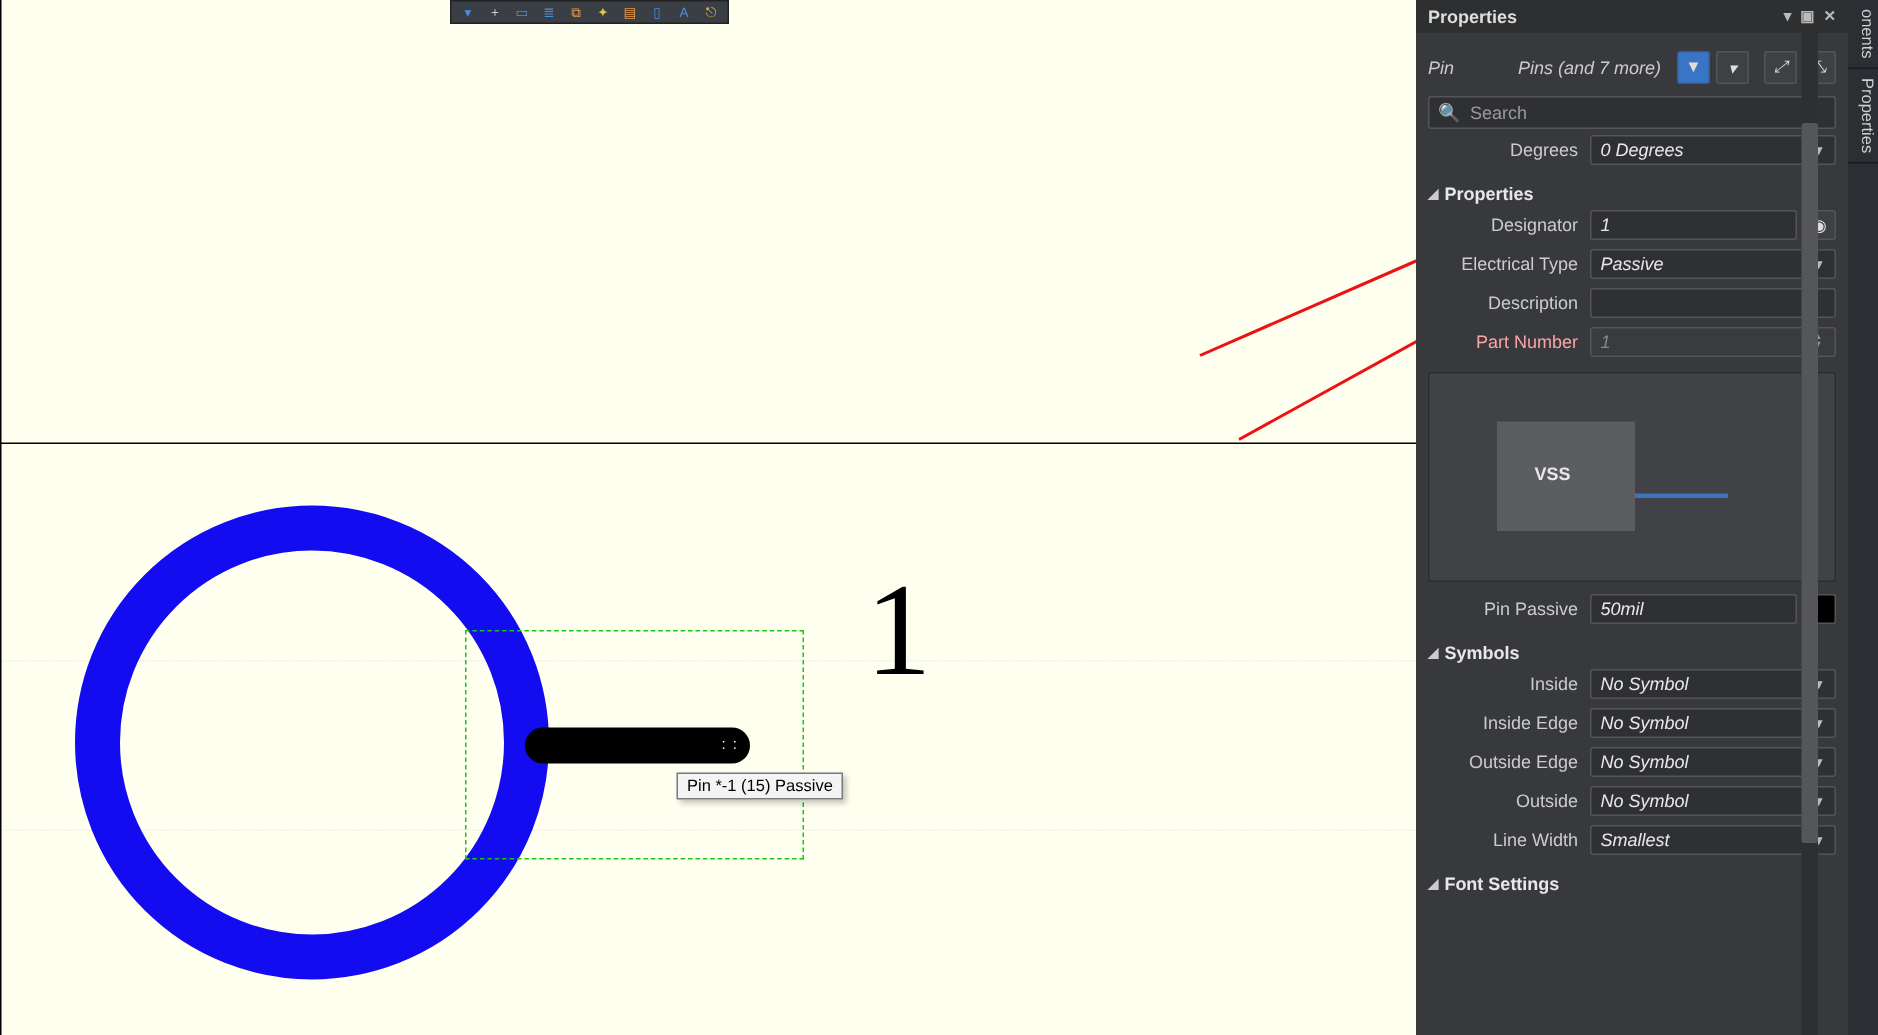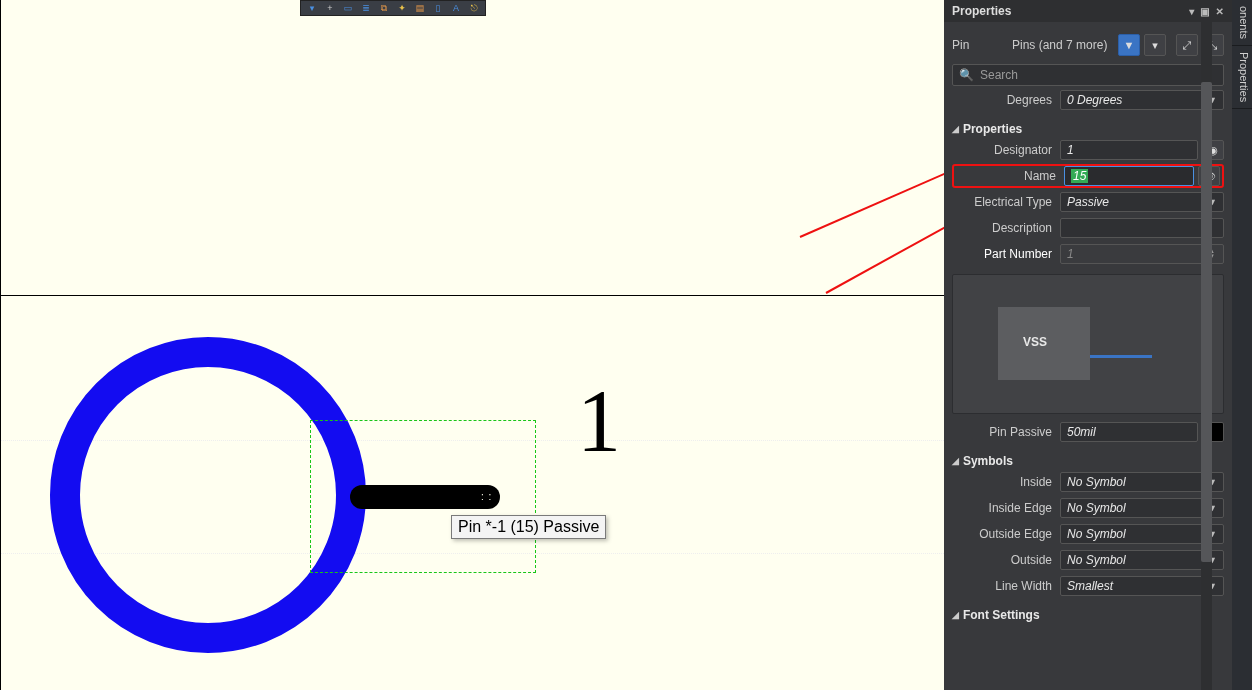--- a/index.html
+++ b/index.html
@@ -63,21 +63,21 @@
     left:310px; top:420px;
     width:226px; height:153px;
     border:1px dashed #18c618;
   }
   .pin-tooltip {
     position:absolute;
     left:451px; top:515px;
     background:#f4f4f4;
     border:1px solid #7a7a7a;
     box-shadow:2px 2px 4px rgba(0,0,0,.25);
-    font-size:16px;
+    font-size:11px;
     padding:2px 6px;
     color:#000;
   }
   .big-one {
     position:absolute;
     left:577px; top:370px;
     font-family:"Times New Roman", serif;
     font-size:88px;
     color:#000;
   }
@@ -129,21 +129,21 @@
     display:flex; align-items:center;
     padding:0 8px;
     font-weight:600;
     color:#ddd;
     justify-content:space-between;
   }
   .panel-title .title-icons { display:flex; gap:6px; font-size:10px; color:#bbb; }
 
   .panel-body { padding:6px 8px 0 8px; flex:1; overflow:hidden; }
 
-  .hdr-row { display:flex; align-items:center; height:26px; margin-top:4px; }
+  .hdr-row { display:flex; align-items:center; height:26px; margin-top:4px;font-style:italic; }
   .hdr-row .lblL { width:60px; color:#ccc; }
   .hdr-row .sel-info { flex:1; color:#ccc; text-align:left; padding-right:6px; }
   .iconbtn {
     width:22px; height:22px;
     background:#3f4044;
     border:1px solid #555;
     border-radius:2px;
     margin-left:4px;
     display:flex; align-items:center; justify-content:center;
     color:#ddd; font-size:11px;
@@ -157,21 +157,21 @@
     border:1px solid #555;
     border-radius:2px;
     display:flex; align-items:center;
     padding:0 6px;
     color:#9a9a9a;
     gap:6px;
   }
 
   .prop-row { display:flex; align-items:center; height:24px; margin-top:2px; }
   .prop-row .plabel { width:108px; text-align:right; padding-right:8px; color:#ccc; }
-  .prop-row .plabel.dim { color:#ffffff; }
+  .prop-row .plabel.dim { color:#fca5a5; }
   .prop-row .pinput {
     flex:1; height:20px;
     background:#2f3033;
     border:1px solid #555;
     border-radius:2px;
     color:#e8e8e8;
     padding:0 6px;
     display:flex; align-items:center;
     justify-content:space-between;
     font-size:12px;
@@ -317,27 +317,20 @@
     </div>
 
     <div class="prop-row">
       <span class="plabel">Designator</span>
       <span class="pinput">
         <span>1</span>
       </span>
       <span class="sidebtn">◉</span>
     </div>
 
-    <div class="prop-row hl-box">
-      <span class="plabel">Name</span>
-      <span class="pinput focused">
-        <span style="background:#3a5; color:#fff; padding:0 2px;">15</span>
-      </span>
-      <span class="sidebtn">👁</span>
-    </div>
 
     <div class="prop-row">
       <span class="plabel">Electrical Type</span>
       <span class="pinput">
         <span>Passive</span>
         <span class="caret">▼</span>
       </span>
     </div>
 
     <div class="prop-row">

